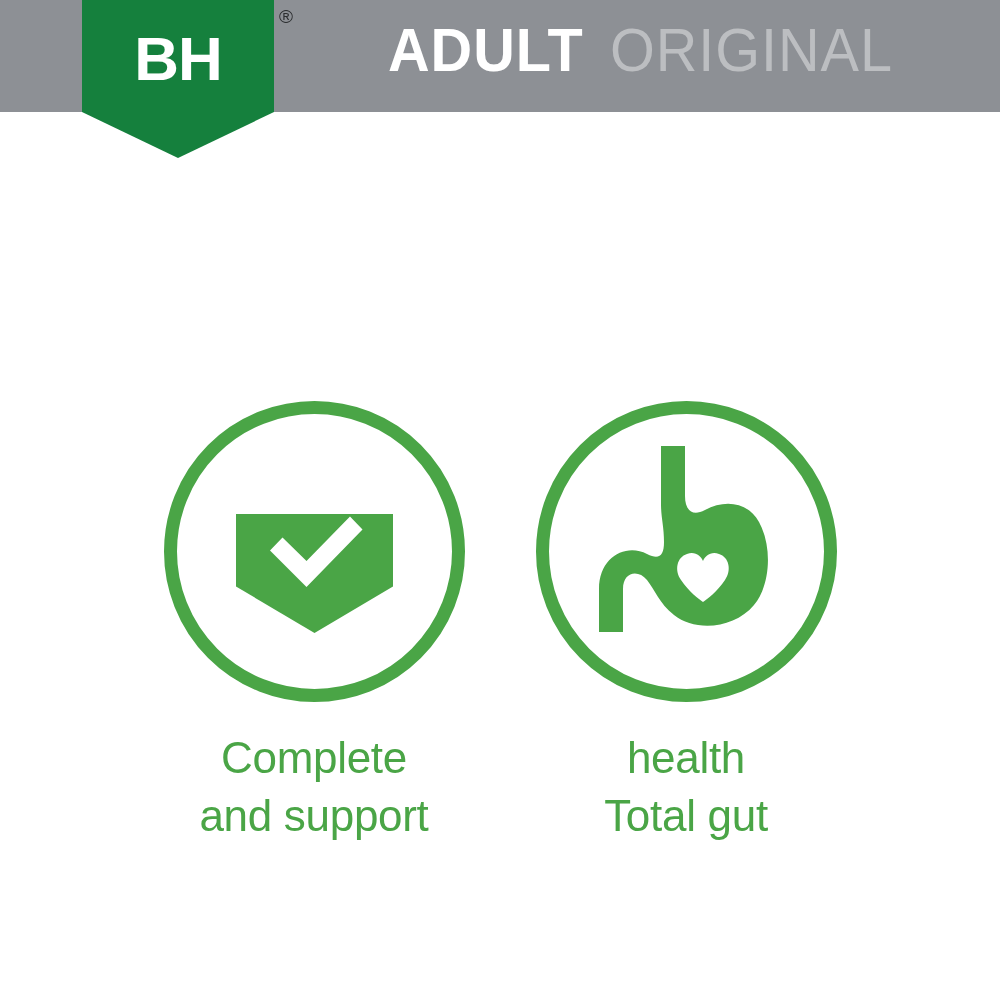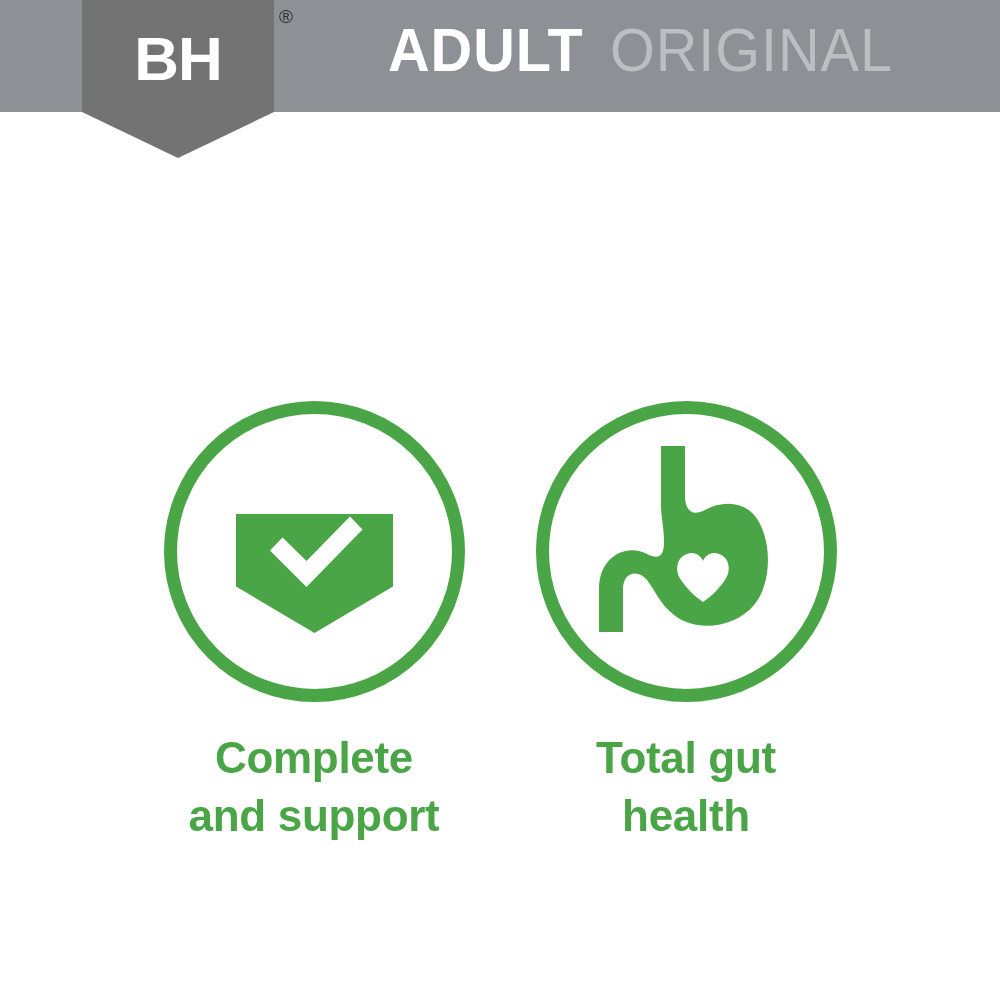--- a/index.html
+++ b/index.html
@@ -33,21 +33,21 @@
     height: 112px;
     background: #8d9095;
   }
 
   .brand-shield {
     position: absolute;
     left: 82px;
     top: 0;
     width: 192px;
     height: 158px;
-    background: #737373;
+    background: #15803d;
     clip-path: polygon(0 0, 100% 0, 100% 70.9%, 50% 100%, 0 70.9%);
   }
 
   .brand-shield .brand-text {
     position: absolute;
     left: 0;
     top: 28px;
     width: 192px;
     text-align: center;
     color: #ffffff;
@@ -138,21 +138,21 @@
     width: 303px;
     height: 303px;
     margin: 0 auto;
   }
   .badge svg { display: block; width: 303px; height: 303px; }
 
   .feature-caption {
     margin-top: 26px;
     color: #4aa546;
     font-family: "Liberation Sans", sans-serif;
-    font-weight: 700;
+    font-weight: 400;
     font-size: 44px;
     line-height: 58px;
     letter-spacing: -0.3px;
   }
   .feature-caption .cap-line { display: block; }
 </style>
 </head>
 <body>
 
 <div id="page">
@@ -212,19 +212,19 @@
           <path d="M190 180
                    C182 192, 172 199, 168 202
                    C164 199, 154 192, 146 180
                    C139 170, 142 157, 152 154
                    C160 151, 166 156, 168 161
                    C170 156, 176 151, 184 154
                    C194 157, 197 170, 190 180 Z" fill="#ffffff"></path>
         </svg>
       </div>
       <div class="feature-caption">
+        <span class="cap-line">health</span>
         <span class="cap-line">Total gut</span>
-        <span class="cap-line">health</span>
       </div>
     </div>
 
   </div>
 </div>
 
 </body></html>

